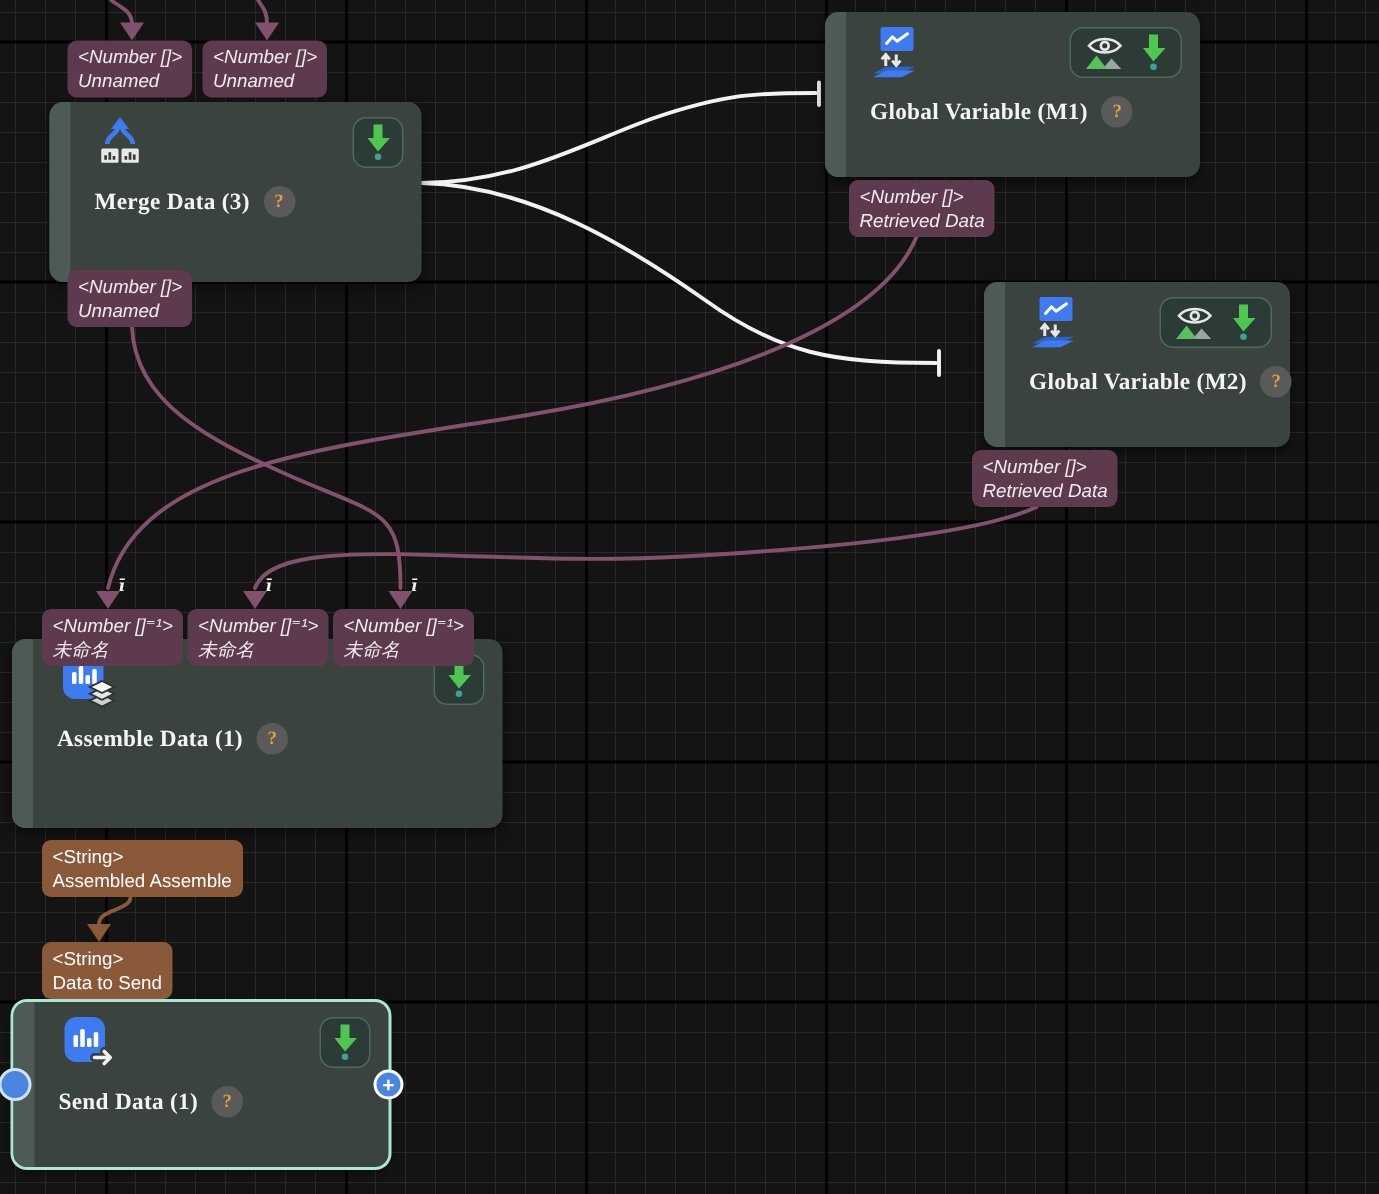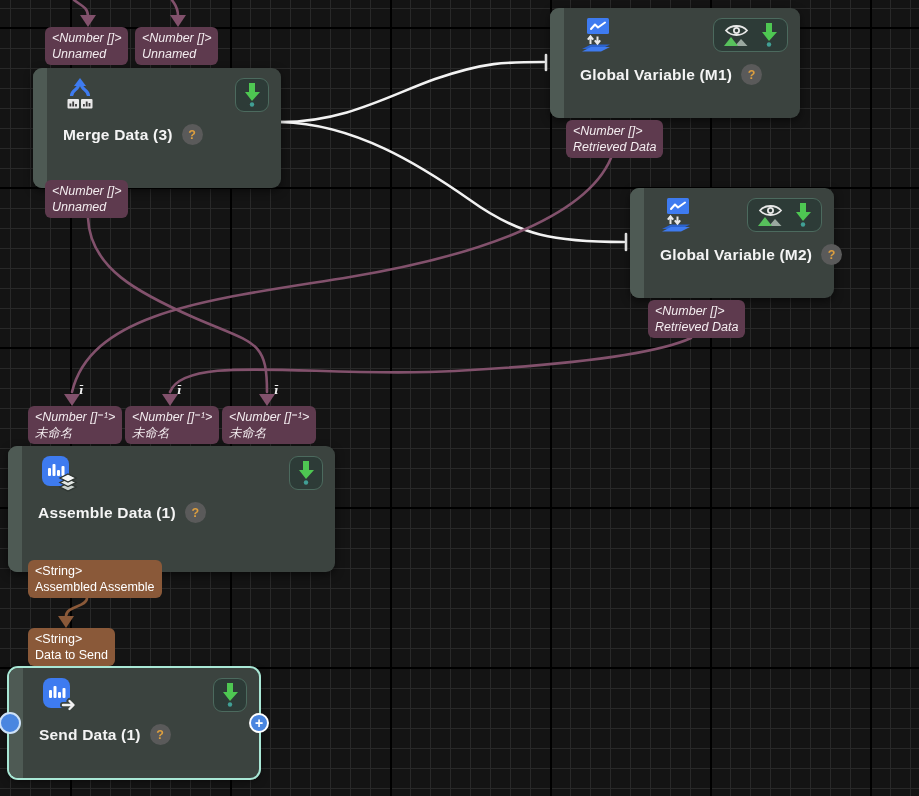--- a/index.html
+++ b/index.html
@@ -17,21 +17,21 @@
   }
   .wires{position:absolute;left:0;top:0;z-index:1;}
   .wire{fill:none;stroke-linecap:round;}
   .wire.purple{stroke:#82516c;stroke-width:2.6;}
   .wire.white{stroke:#f2f2f2;stroke-width:2.6;}
   .wire.brown{stroke:#8a5939;stroke-width:2.6;}
   .ah{fill:#82516c;}
   .ah.brown{fill:#8a5939;}
 
   .node{position:absolute;z-index:2;background:#3b433f;border-radius:9px;
-        box-shadow:0 3px 9px rgba(0,0,0,.5);}
+        box-shadow:0 3px 9px rgba(0,0,0,.5);font-family:Liberation Serif, serif;}
   .node .strip{position:absolute;left:0;top:0;bottom:0;width:14px;background:#4e5a54;
         border-radius:9px 0 0 9px;}
   .node.selected{box-shadow:0 0 0 2px #a9e8d6,0 3px 9px rgba(0,0,0,.5);text-align:right;}
   .node-icon{position:absolute;left:30px;top:9px;}
   .title-row{position:absolute;left:30px;top:56px;display:flex;align-items:center;gap:9px;white-space:nowrap;}
   .title{font-size:15.5px;font-weight:700;color:#f4f4f4;letter-spacing:.2px;}
   .help-badge{width:21px;height:21px;border-radius:50%;background:#5a5a5a;color:#dd9f3f;
         font-size:12.5px;font-weight:700;display:flex;align-items:center;justify-content:center;}
   .btn{position:absolute;right:12px;top:10px;width:34px;height:34px;box-sizing:border-box;
         background:#2d3b37;border:1.5px solid #4c6a5e;border-radius:9px;
@@ -154,21 +154,21 @@
     <div class="title-row">
       <span class="title">Global Variable (M1)</span>
       <span class="help-badge">?</span>
     </div>
   </div>
   <div class="port number" style="left:566px;top:120px">
     <div>&lt;Number []&gt;</div>
     <div>Retrieved Data</div>
   </div>
 
-  <div class="node" style="left:630px;top:188px;width:204px;height:110px">
+  <div class="node" style="left:656px;top:188px;width:204px;height:110px">
     <div class="strip"></div>
     <div class="node-icon">
       <svg width="36" height="38" viewBox="0 0 36 38">
         <path d="M2 32 L11 27.5 H30 L21 32 Z" fill="#2b63cf"></path>
         <path d="M2 34.5 L11 30 H30 L21 34.5 Z" fill="#3e7bf0"></path>
         <rect x="7" y="1" width="22" height="16" rx="1.5" fill="#3e7bf0"></rect>
         <path d="M11 12 L15 7.5 L18 10.5 L25 5.5" stroke="#fff" stroke-width="2" fill="none" stroke-linecap="round" stroke-linejoin="round"></path>
         <path d="M10.5 27 V20 M7.8 22.6 L10.5 19.4 L13.2 22.6" stroke="#e8e8e8" stroke-width="2" fill="none"></path>
         <path d="M17.5 19.4 V26.5 M14.8 23.4 L17.5 26.6 L20.2 23.4" stroke="#e8e8e8" stroke-width="2" fill="none"></path>
       </svg>
@@ -192,21 +192,21 @@
     <div class="title-row">
       <span class="title">Global Variable (M2)</span>
       <span class="help-badge">?</span>
     </div>
   </div>
   <div class="port number" style="left:648px;top:300px">
     <div>&lt;Number []&gt;</div>
     <div>Retrieved Data</div>
   </div>
 
-  <div class="node" style="left:8px;top:446px;width:327px;height:126px">
+  <div class="node" style="left:8px;top:426px;width:327px;height:126px">
     <div class="strip"></div>
     <div class="node-icon">
       <svg width="40" height="38" viewBox="0 0 40 38">
         <rect x="4" y="1" width="27" height="30" rx="8" fill="#3e7bf0"></rect>
         <rect x="10" y="13" width="3" height="8" rx="1" fill="#fff"></rect>
         <rect x="14.5" y="9" width="3" height="12" rx="1" fill="#fff"></rect>
         <rect x="19" y="15" width="3" height="6" rx="1" fill="#fff"></rect>
         <rect x="23.5" y="11" width="3" height="10" rx="1" fill="#fff"></rect>
         <g transform="translate(22,19)">
           <path d="M8 9 L16 13 L8 17 L0 13 Z" fill="#c9d1cd" stroke="#2c332f" stroke-width="1.3"></path>

